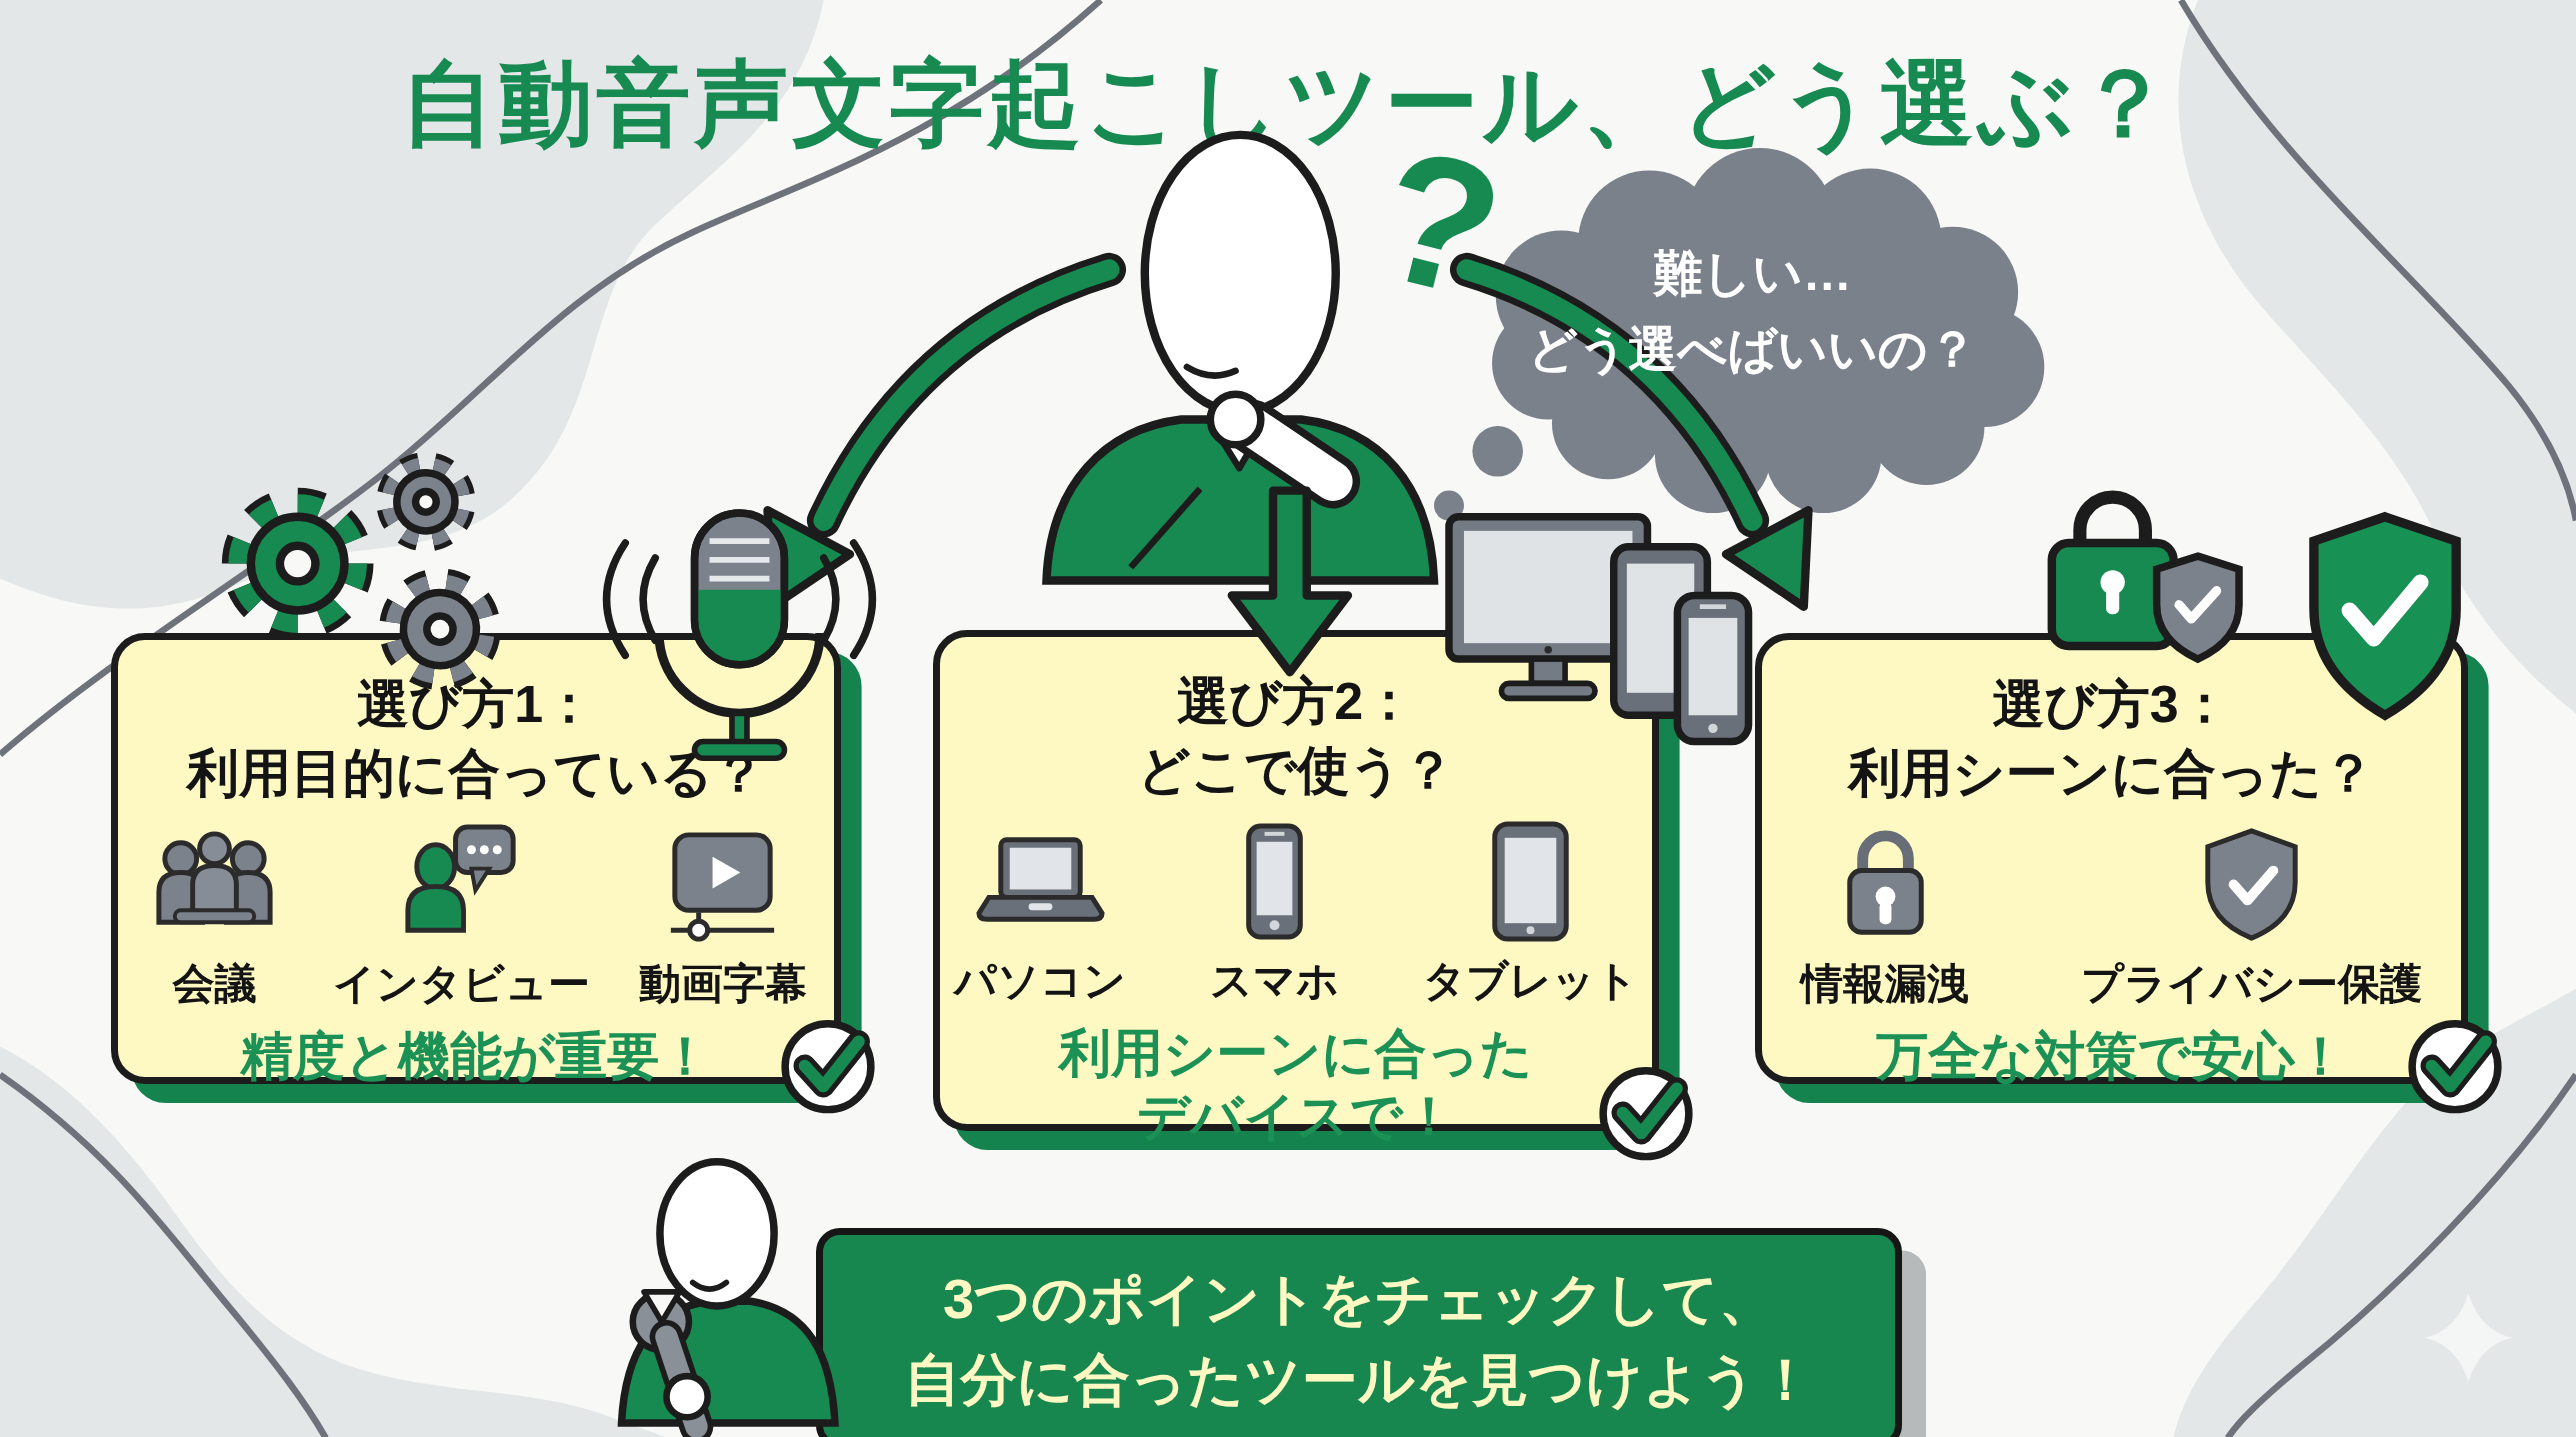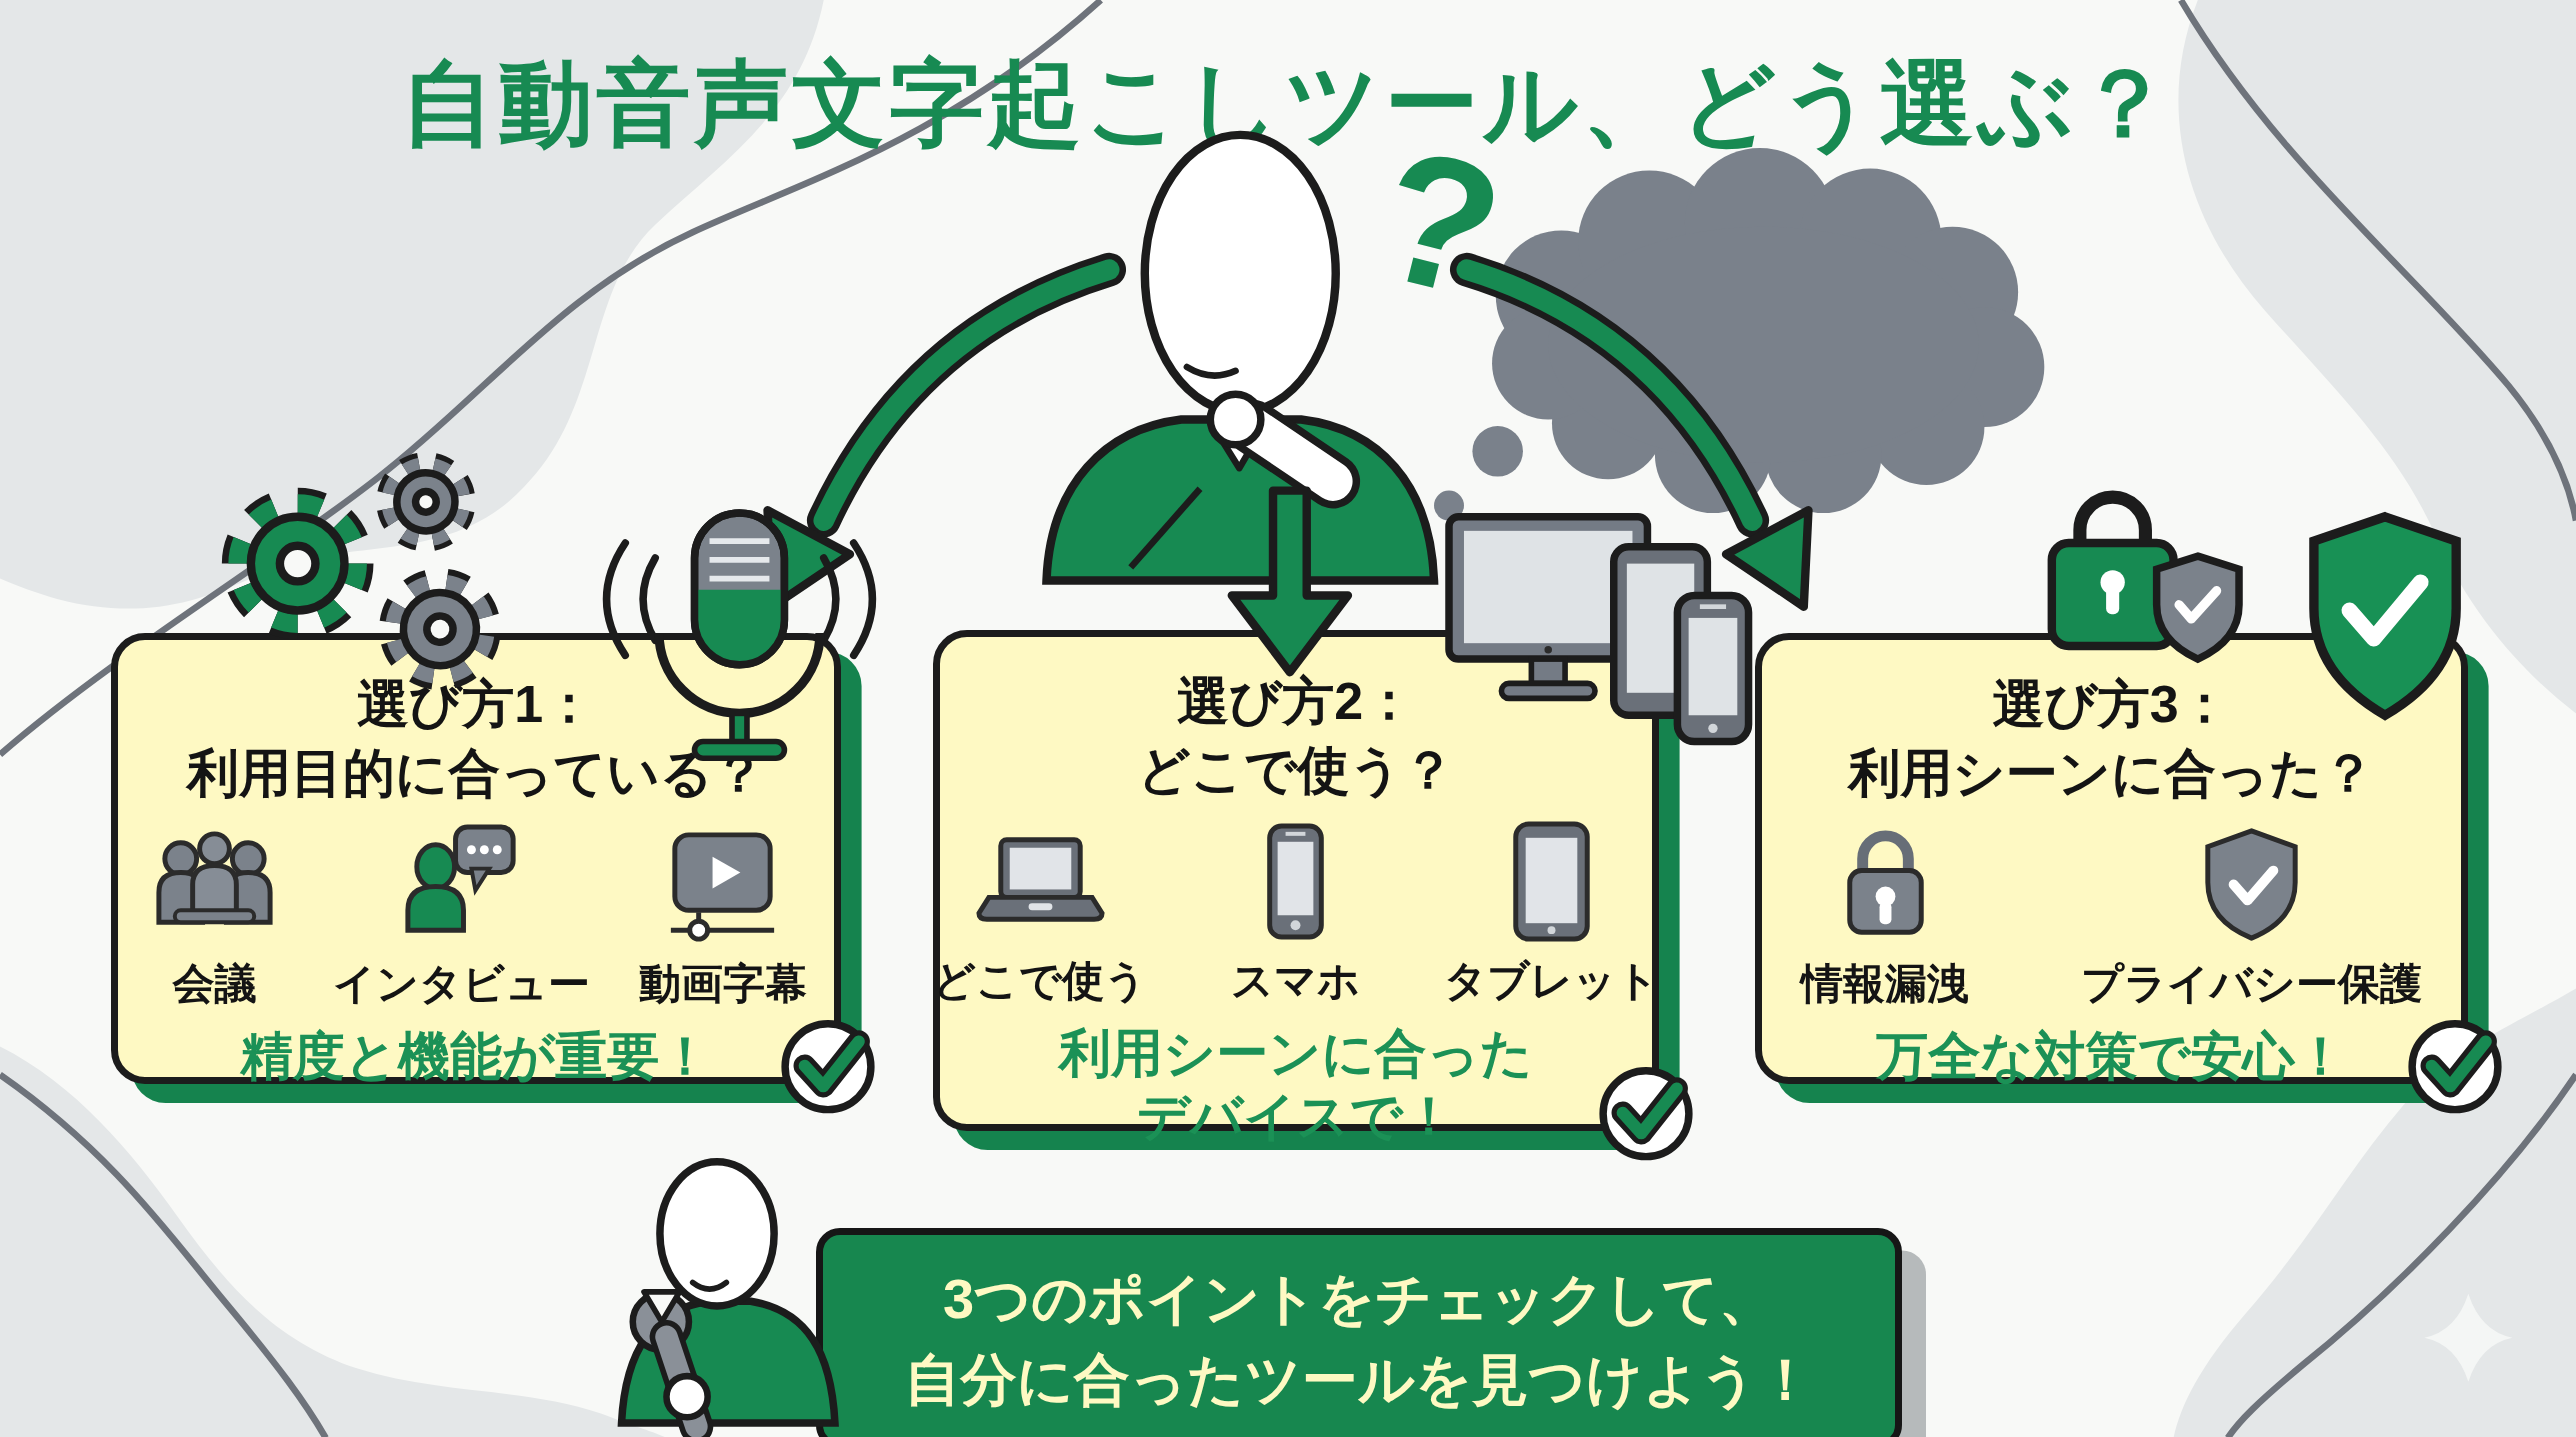--- a/index.html
+++ b/index.html
@@ -116,21 +116,21 @@
       <div>どこで使う？</div>
     </div>
     <div class="items">
       <div class="item">
         <svg viewBox="0 0 140 140">
           <rect x="30" y="28" width="80" height="58" rx="6" fill="#6a7079" stroke="#2b2b2b" stroke-width="5"></rect>
           <rect x="39" y="36" width="62" height="42" fill="#e1e4e8"></rect>
           <path d="M18,86 h104 l10,16 q0,6 -8,6 h-108 q-8,0 -8,-6 Z" fill="#6a7079" stroke="#2b2b2b" stroke-width="5"></path>
           <rect x="58" y="92" width="24" height="7" rx="3.5" fill="#e1e4e8"></rect>
         </svg>
-        <span class="item-label">どこで使う</span>
+        <span class="item-label">パソコン</span>
       </div>
       <div class="item">
         <svg viewBox="0 0 140 140">
           <rect x="44" y="14" width="52" height="112" rx="12" fill="#6a7079" stroke="#2b2b2b" stroke-width="5"></rect>
           <rect x="52" y="30" width="36" height="74" fill="#e1e4e8"></rect>
           <line x1="60" y1="22" x2="80" y2="22" stroke="#d2d6da" stroke-width="4"></line>
           <circle cx="70" cy="114" r="5" fill="#d2d6da"></circle>
         </svg>
         <span class="item-label">スマホ</span>
       </div>
@@ -309,15 +309,19 @@
       <ellipse cx="766" cy="1318" rx="61" ry="77" fill="#ffffff" stroke="#1c1c1c" stroke-width="8"></ellipse>
       <path d="M740,1370 q18,14 36,0" fill="none" stroke="#1c1c1c" stroke-width="6" stroke-linecap="round"></path>
       <circle cx="706" cy="1412" r="30" fill="#8a9098" stroke="#1c1c1c" stroke-width="7"></circle>
       <path d="M688,1380 L726,1380 L707,1412 Z" fill="#f8f9f7" stroke="#1c1c1c" stroke-width="6" stroke-linejoin="round"></path>
       <line x1="712" y1="1428" x2="744" y2="1524" stroke="#1c1c1c" stroke-width="36" stroke-linecap="round"></line>
       <line x1="712" y1="1428" x2="744" y2="1524" stroke="#8a9098" stroke-width="24" stroke-linecap="round"></line>
       <circle cx="734" cy="1492" r="22" fill="#ffffff" stroke="#1c1c1c" stroke-width="7"></circle>
     </g>
   </svg>
 
+  <div class="bubble-text">
+    <div>難しい…</div>
+    <div>どう選べばいいの？</div>
+  </div>
 
 </div>
 
 
 </body></html>

